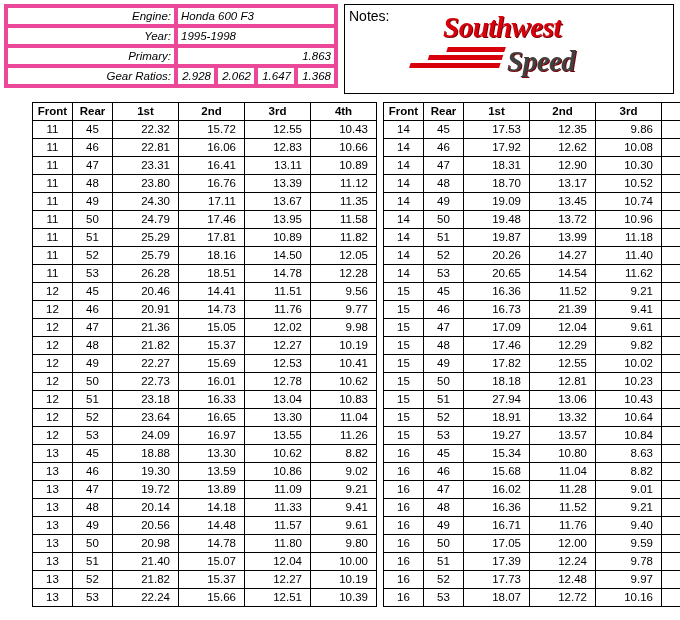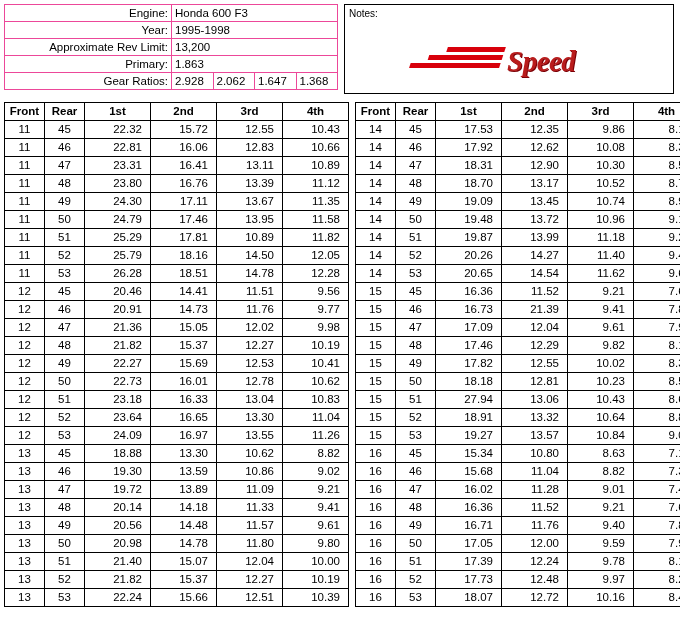--- a/index.html
+++ b/index.html
@@ -28,51 +28,53 @@
     align-items: flex-start;
     gap: 6px;
     height: 92px;
   }
   .spec-table {
     border-collapse: collapse;
     width: 334px;
     table-layout: fixed;
   }
   .spec-table td {
-    border: 1px solid #ec4899;
+    border: 4px solid #ec4899;
     height: 16px;
     padding: 0 3px;
     font-size: 11.5px;
     line-height: 14px;
     white-space: nowrap;
     overflow: hidden;
+    font-style: italic;
   }
   .spec-label {
     text-align: right;
     font-weight: normal;
   }
   .spec-val {
     text-align: left;
   }
   .spec-val-right {
+    text-align: right;
     padding-right: 6px;
   }
   .notes-box {
     position: relative;
     width: 330px;
     height: 90px;
     border: 1px solid #000;
     box-sizing: border-box;
     background: #fff;
   }
   .notes-label {
     position: absolute;
     left: 4px;
     top: 3px;
-    font-size: 10px;
+    font-size: 14px;
   }
   .logo {
     position: absolute;
     left: 50px;
     top: 4px;
     width: 272px;
     height: 80px;
   }
   .logo-text {
     position: absolute;
@@ -88,21 +90,21 @@
   }
   .logo-text2 {
     position: absolute;
     left: 112px;
     top: 36px;
     font-family: "Liberation Serif", serif;
     font-style: italic;
     font-weight: bold;
     font-size: 29px;
     letter-spacing: -0.5px;
-    color: #b91c1c;
+    color: #404040;
     text-shadow: 1px 1px 0 #7a0006;
   }
   .logo-bars {
     position: absolute;
     left: 14px;
     top: 38px;
     width: 92px;
     height: 30px;
     transform: skewX(-18deg);
   }
@@ -114,20 +116,21 @@
   }
   .logo-bars i:nth-child(1) { width: 58px; margin-left: 34px;}
   .logo-bars i:nth-child(2) { width: 74px; margin-left: 18px;}
   .logo-bars i:nth-child(3) { width: 90px; margin-left: 2px;}
 
   
   .grids {
     display: flex;
     gap: 6px;
     margin-top: 6px;
+    margin-left: 28px;
   }
   table.ratio {
     border-collapse: collapse;
     table-layout: fixed;
     width: 334px;
   }
   table.ratio th, table.ratio td {
     border: 1px solid #000;
     height: 17px;
     line-height: 15px;
@@ -155,42 +158,39 @@
 
     <table class="spec-table">
       <tbody>
         <tr>
           <td class="spec-label" style="width:160px">Engine:</td>
           <td class="spec-val" colspan="4">Honda 600 F3</td>
         </tr>
         <tr>
           <td class="spec-label">Year:</td>
           <td class="spec-val" colspan="4">1995-1998</td>
-        </tr>
-        <tr>
-          <td class="spec-label">Approximate Rev Limit:</td>
-          <td class="spec-val" colspan="4">13,200</td>
         </tr>
         <tr>
           <td class="spec-label">Primary:</td>
           <td class="spec-val-right" colspan="4">1.863</td>
         </tr>
         <tr>
           <td class="spec-label">Gear Ratios:</td>
           <td class="spec-val-right" style="width:46px">2.928</td>
           <td class="spec-val-right" style="width:42px">2.062</td>
           <td class="spec-val-right" style="width:42px">1.647</td>
           <td class="spec-val-right" style="width:42px">1.368</td>
         </tr>
       </tbody>
     </table>
 
     <div class="notes-box">
       <div class="notes-label">Notes:</div>
       <div class="logo">
+        <div class="logo-text">Southwest</div>
         <div class="logo-bars">
           <i></i>
             <i></i>
             <i></i>
         </div>
         <div class="logo-text2">Speed</div>
       </div>
     </div>
   </div>
 

